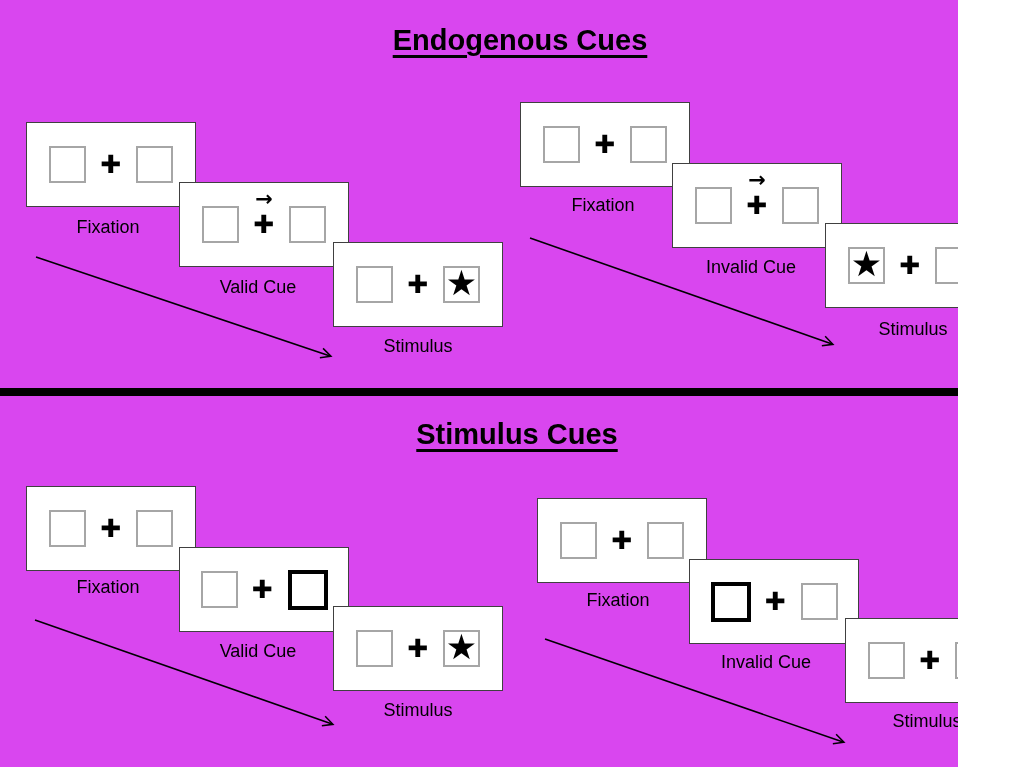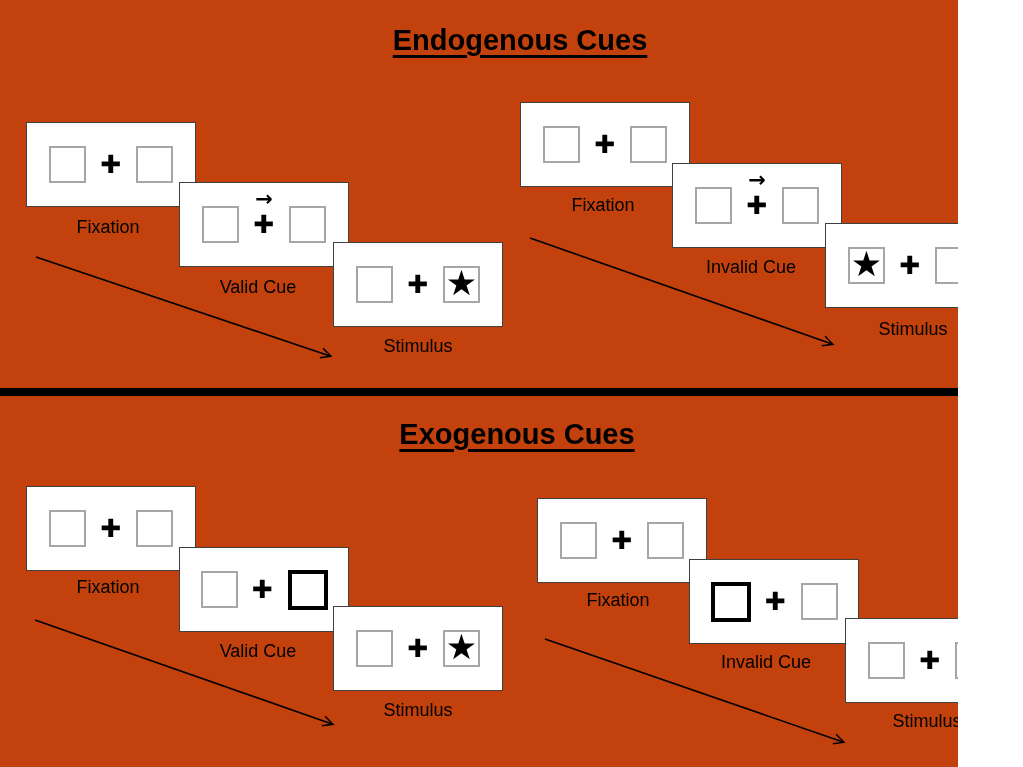--- a/index.html
+++ b/index.html
@@ -1,17 +1,17 @@
 <!DOCTYPE html>
 <html><head>
 <meta charset="utf-8">
 <style>
   html,body { margin:0; padding:0; background:#ffffff; }
   .stage {
-    position:relative; width:958px; height:767px; background:#c2410c;
+    position:relative; width:958px; height:767px; background:#d946ef;
     font-family:"Liberation Sans", sans-serif; color:#000; overflow:hidden;
   }
   .title {
     position:absolute; transform:translateX(-50%);
     font-weight:bold; font-size:29px; white-space:nowrap;
     text-decoration:underline; text-decoration-thickness:3px; text-underline-offset:5px;
   }
   .divider { position:absolute; left:0; top:388px; width:1023px; height:8px; background:#000; }
   .panel {
     position:absolute; width:170px; height:85px; background:#fff;
@@ -60,21 +60,21 @@
       </marker>
     </defs>
     <line x1="36" y1="257" x2="330" y2="356" stroke="#000" stroke-width="1.6" marker-end="url(#ah)"></line>
     <line x1="530" y1="238" x2="832" y2="344" stroke="#000" stroke-width="1.6" marker-end="url(#ah)"></line>
     <line x1="35" y1="620" x2="332" y2="724" stroke="#000" stroke-width="1.6" marker-end="url(#ah)"></line>
     <line x1="545" y1="639" x2="843" y2="742" stroke="#000" stroke-width="1.6" marker-end="url(#ah)"></line>
   </svg>
 
   <div class="title" style="left:520px; top:24px;">Endogenous Cues</div>
   <div class="divider"></div>
-  <div class="title" style="left:517px; top:418px;">Exogenous Cues</div>
+  <div class="title" style="left:517px; top:418px;">Stimulus Cues</div>
 
   <div>
     <div class="panel z1" style="left:26px; top:122px;">
       <span class="sq"></span>
       <span class="cross-wrap">
         <span class="plus">✚</span>
       </span>
       <span class="sq"></span>
     </div>
     <div class="flabel" style="left:108px; top:217px;">Fixation</div>

